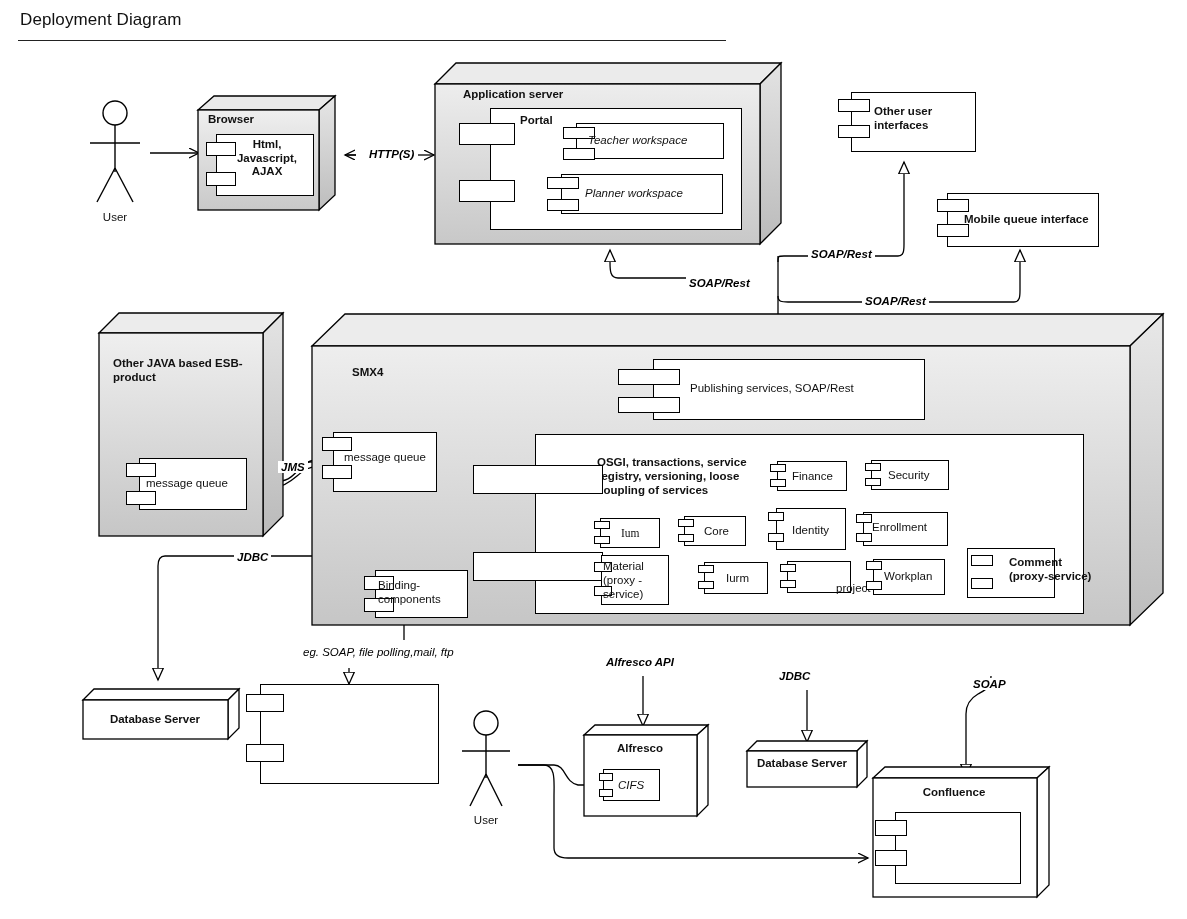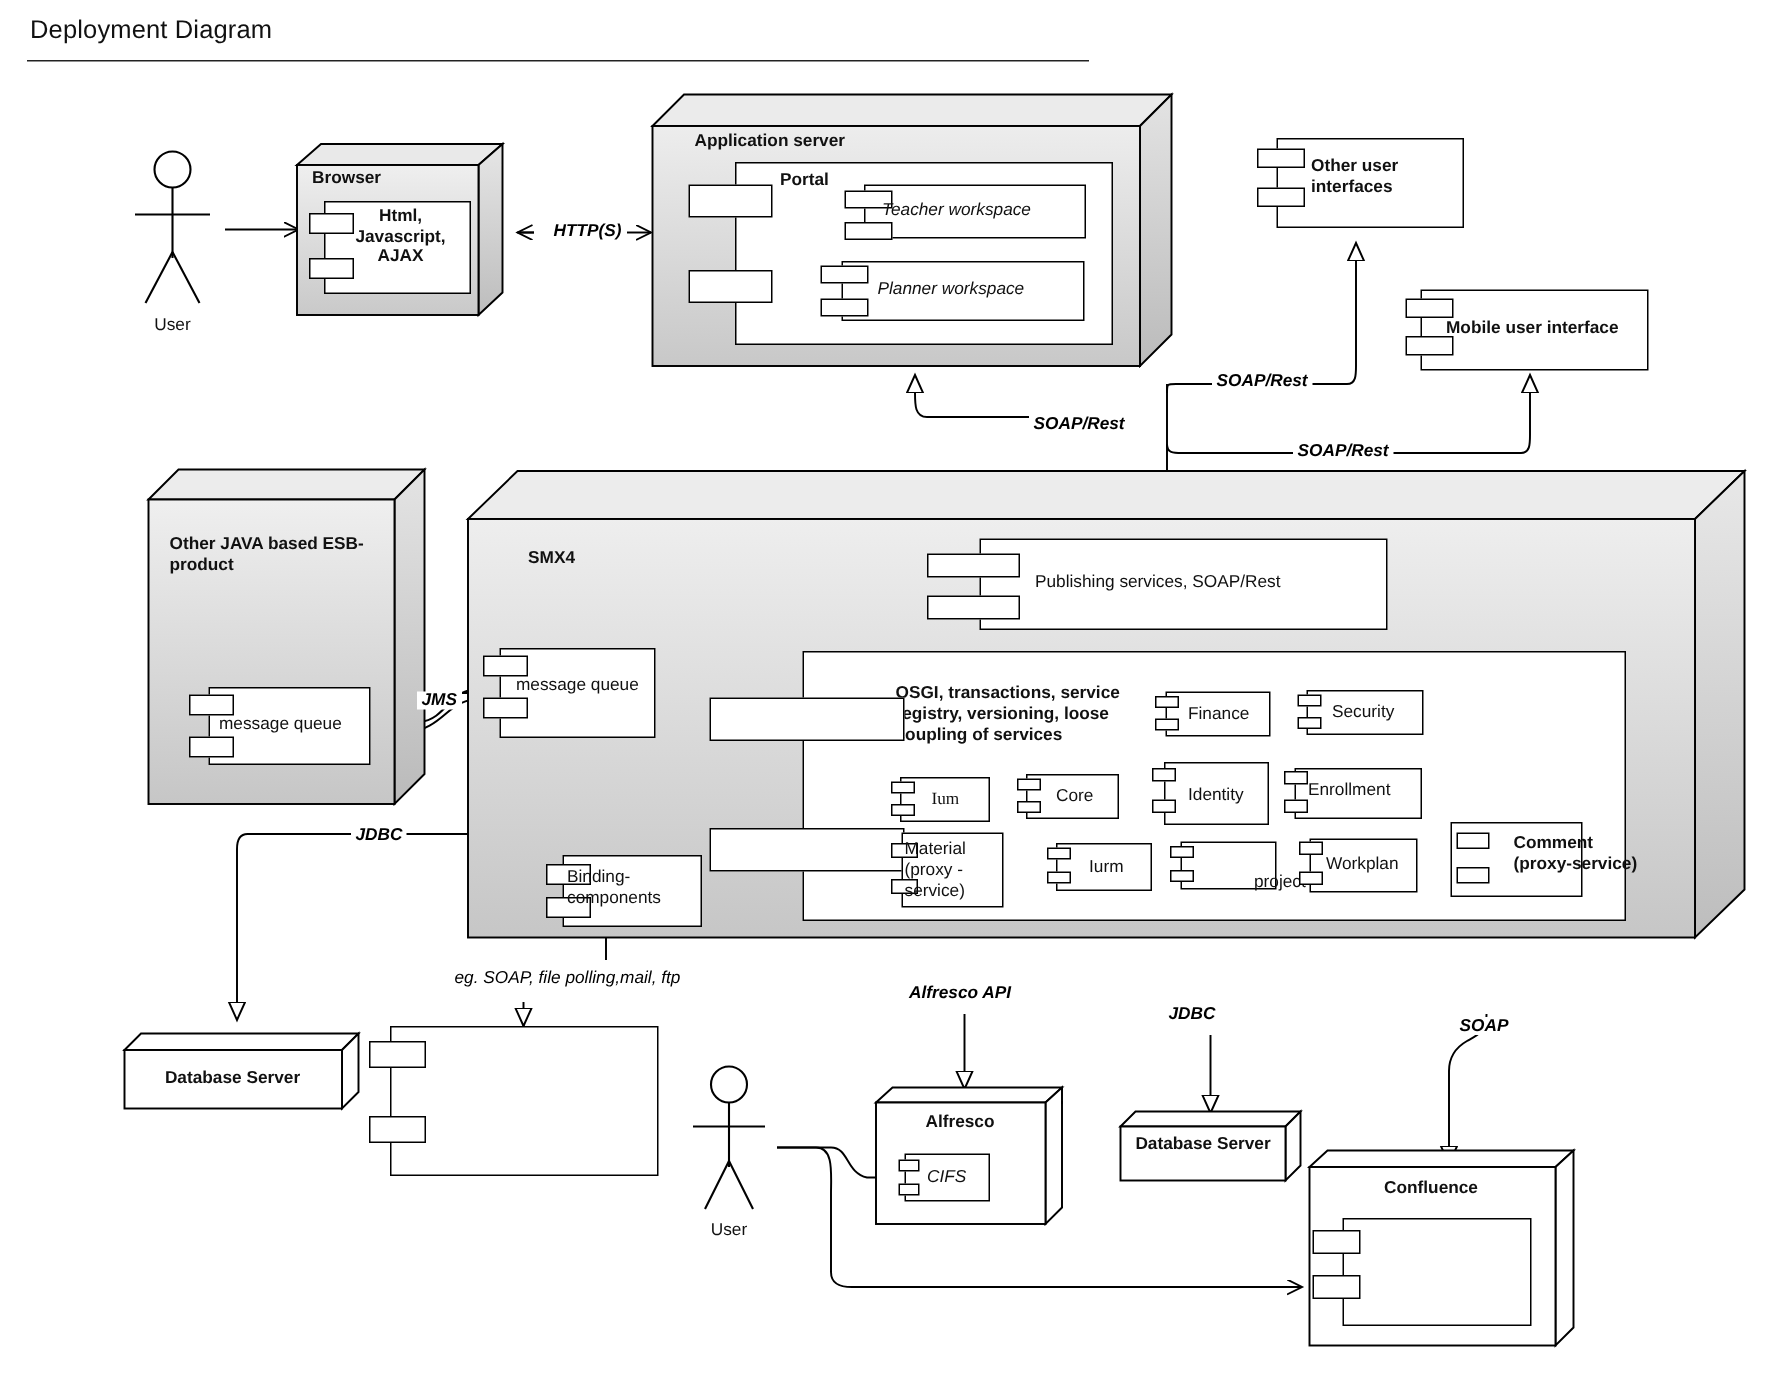--- a/index.html
+++ b/index.html
@@ -177,21 +177,21 @@
 
   <div class="plain node" style="left:851px;top:92px;width:125px;height:60px;"></div>
   <div class="tab" style="left:838px;top:99px;width:32px;height:13px;"></div>
   <div class="tab" style="left:838px;top:125px;width:32px;height:13px;"></div>
   <div class="boxtext b" style="left:874px;top:105px;width:96px;white-space:pre-line;">Other user
 interfaces</div>
 
   <div class="plain node" style="left:947px;top:193px;width:152px;height:54px;"></div>
   <div class="tab" style="left:937px;top:199px;width:32px;height:13px;"></div>
   <div class="tab" style="left:937px;top:224px;width:32px;height:13px;"></div>
-  <div class="boxtext b" style="left:964px;top:213px;">Mobile user interface</div>
+  <div class="boxtext b" style="left:964px;top:213px;">Mobile queue interface</div>
 
   <div class="wirelbl" style="left:686px;top:277px;">SOAP/Rest</div>
   <div class="wirelbl" style="left:808px;top:248px;">SOAP/Rest</div>
   <div class="wirelbl" style="left:862px;top:295px;">SOAP/Rest</div>
 
   <div class="cube" style="left:98px;top:312px;width:186px;height:226px;">
     <svg width="186" height="226" viewBox="0 0 186 226">
       <defs>
         <linearGradient id="gesb" x1="0" y1="0" x2="0" y2="1">
           <stop offset="0%" stop-color="#efefef"></stop>

